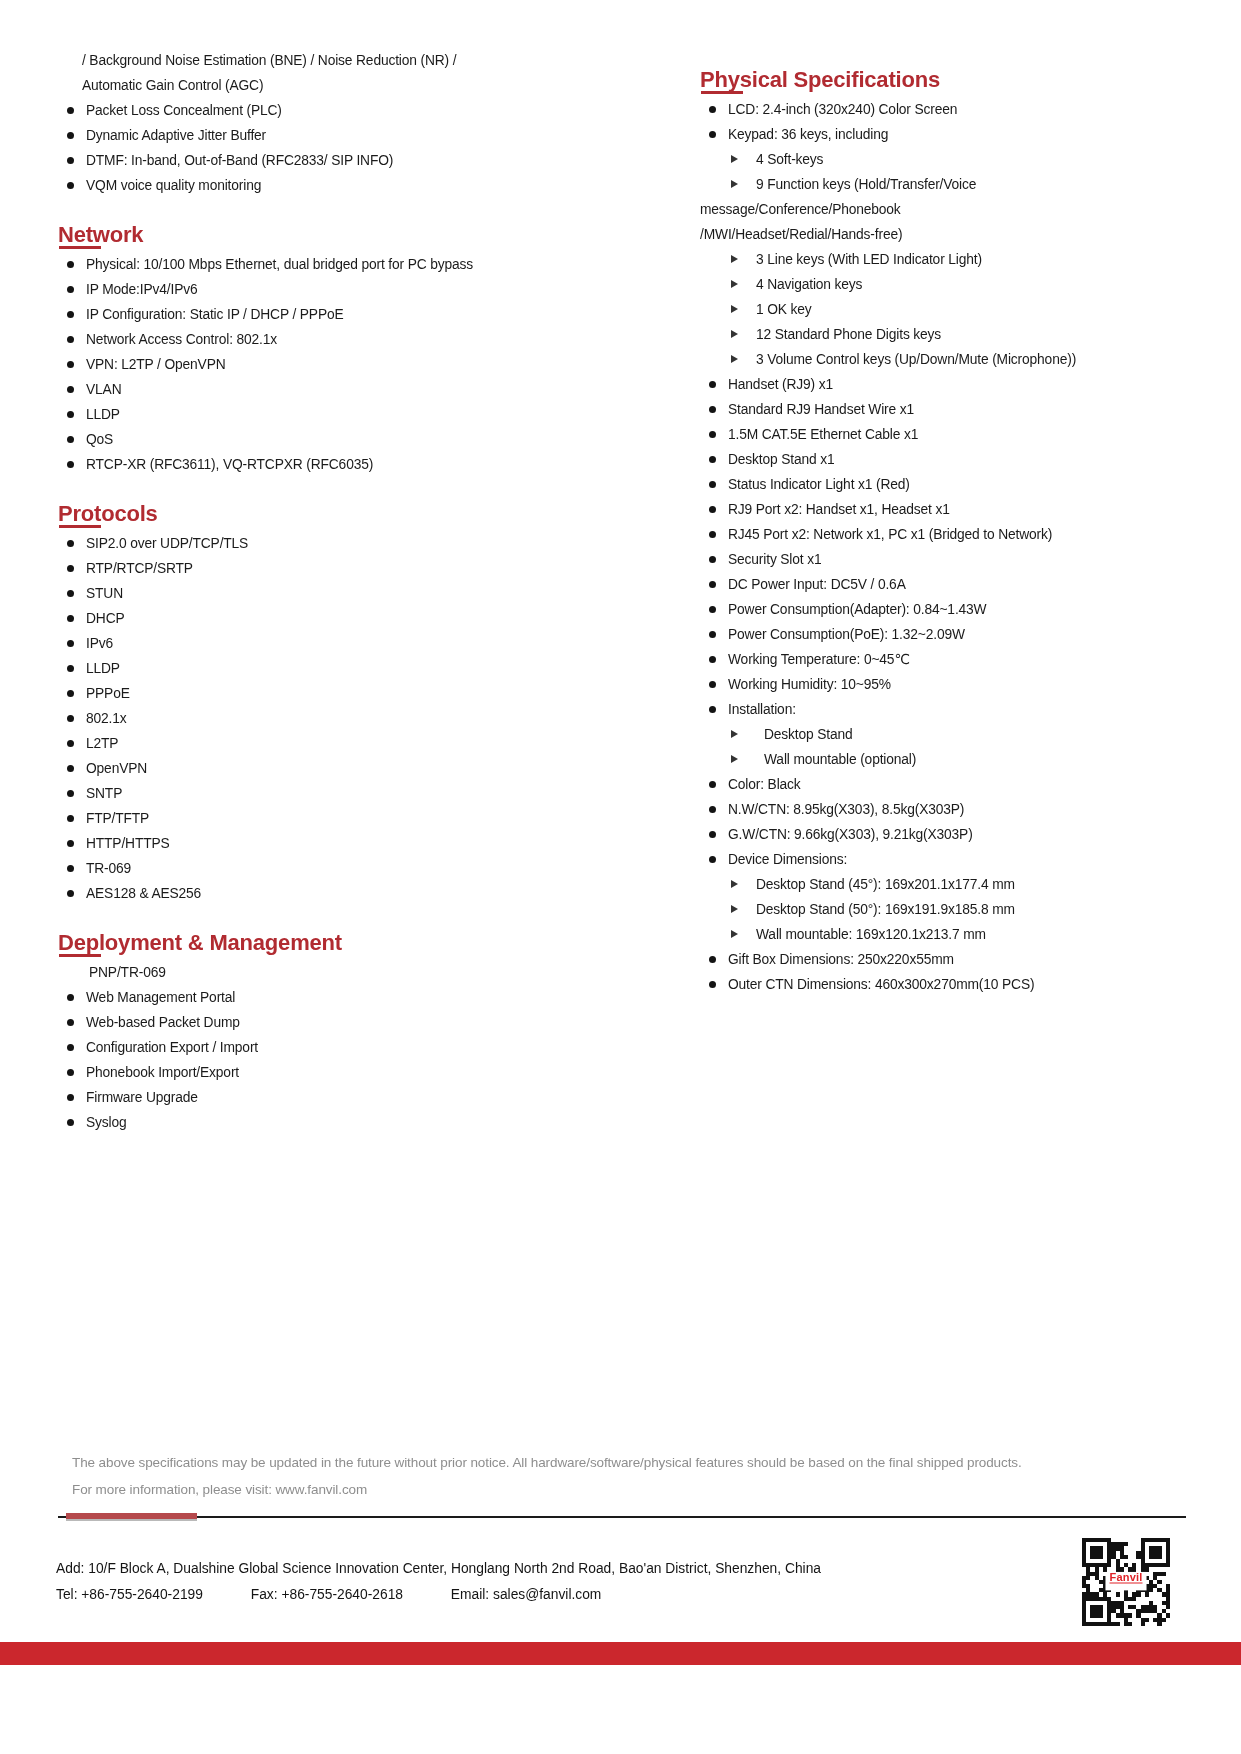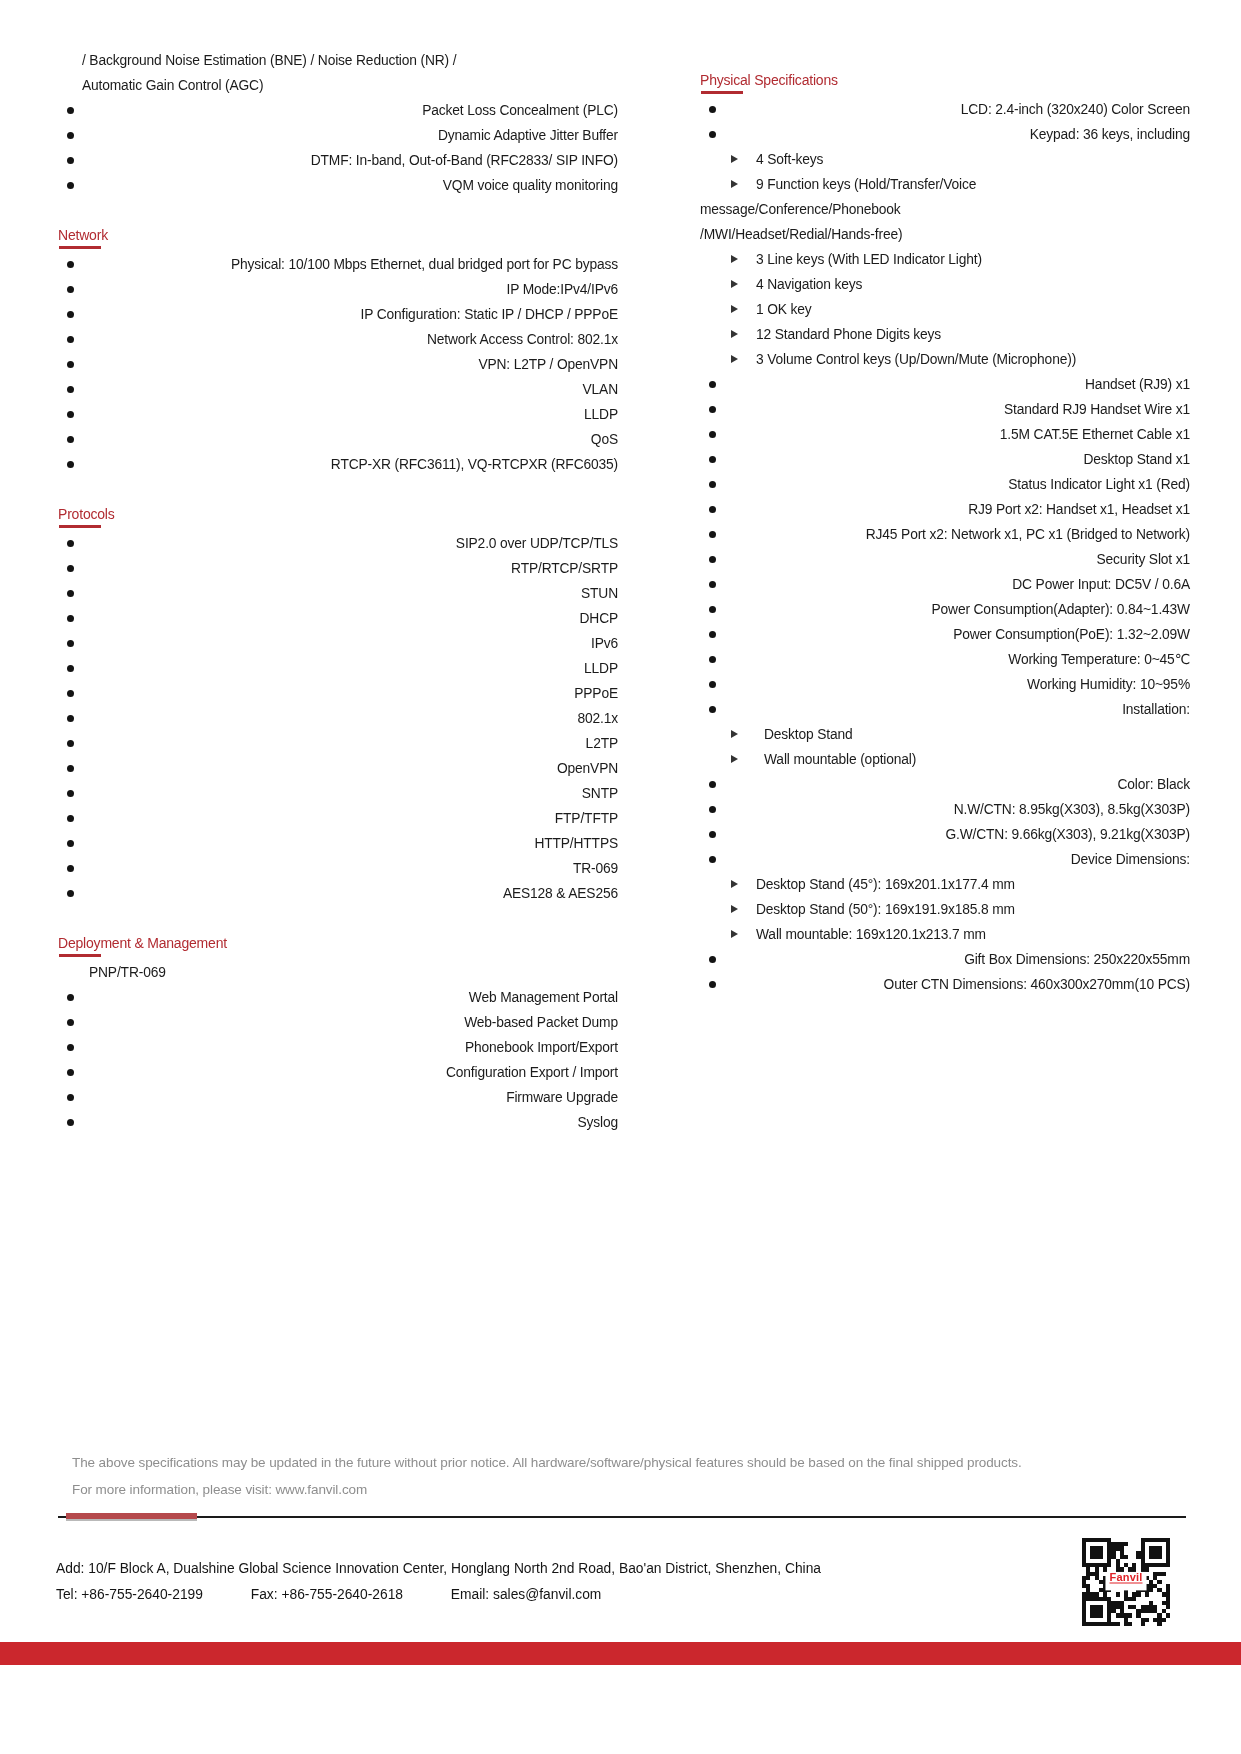--- a/index.html
+++ b/index.html
@@ -13,31 +13,31 @@
   html,body{margin:0;padding:0;background:#ffffff;}
   .page{
     position:relative;width:1241px;height:1754px;background:#fff;overflow:hidden;
     font-family:"Liberation Sans","DejaVu Sans",sans-serif;color:var(--ink);
   }
   .col{position:absolute;margin-top:34px;}
   .col-left{left:58px;top:14px;width:560px;}
   .col-right{left:700px;top:33px;width:490px;}
 
   .sec-title{
-    position:relative;display:block;font-size:14px;font-weight:400;
+    position:relative;display:block;font-size:22px;font-weight:700;
     color:var(--heading-red);line-height:26px;margin:24px 0 4px 0;letter-spacing:-0.2px;
   }
   .sec-title:first-child{margin-top:0;}
   .sec-title::after{
     content:"";position:absolute;left:1px;top:24px;width:42px;height:2.6px;
     background:var(--heading-red);
   }
 
   .item{position:relative;line-height:25px;font-size:13.8px;letter-spacing:-0.15px;white-space:nowrap;}
-  .t-b{padding-left:28px;text-align:right;}
+  .t-b{padding-left:28px;}
   .t-b .dot{
     position:absolute;left:9px;top:9px;width:7px;height:7px;border-radius:50%;background:#141414;
   }
   .t-c{padding-left:24px;}
   .t-bc{padding-left:31px;}
   .t-s{padding-left:56px;}
   .t-s2{padding-left:64px;}
   .arrow{
     position:absolute;left:31px;top:8px;width:0;height:0;
     border-left:7px solid #333;border-top:4.5px solid transparent;border-bottom:4.5px solid transparent;
@@ -103,22 +103,22 @@
       <div class="item t-b"><span class="dot"></span><span class="txt">OpenVPN</span></div>
       <div class="item t-b"><span class="dot"></span><span class="txt">SNTP</span></div>
       <div class="item t-b"><span class="dot"></span><span class="txt">FTP/TFTP</span></div>
       <div class="item t-b"><span class="dot"></span><span class="txt">HTTP/HTTPS</span></div>
       <div class="item t-b"><span class="dot"></span><span class="txt">TR-069</span></div>
       <div class="item t-b"><span class="dot"></span><span class="txt">AES128 &amp; AES256</span></div>
       <div class="sec-title">Deployment &amp; Management</div>
       <div class="item t-bc"><span class="txt">PNP/TR-069</span></div>
       <div class="item t-b"><span class="dot"></span><span class="txt">Web Management Portal</span></div>
       <div class="item t-b"><span class="dot"></span><span class="txt">Web-based Packet Dump</span></div>
+      <div class="item t-b"><span class="dot"></span><span class="txt">Configuration Export / Import</span></div>
       <div class="item t-b"><span class="dot"></span><span class="txt">Phonebook Import/Export</span></div>
-      <div class="item t-b"><span class="dot"></span><span class="txt">Configuration Export / Import</span></div>
       <div class="item t-b"><span class="dot"></span><span class="txt">Firmware Upgrade</span></div>
       <div class="item t-b"><span class="dot"></span><span class="txt">Syslog</span></div>
     </div>
 
   <div class="col col-right">
       <div class="sec-title">Physical Specifications</div>
       <div class="item t-b"><span class="dot"></span><span class="txt">LCD: 2.4-inch (320x240) Color Screen</span></div>
       <div class="item t-b"><span class="dot"></span><span class="txt">Keypad: 36 keys, including</span></div>
       <div class="item t-s"><span class="arrow"></span><span class="txt">4 Soft-keys</span></div>
       <div class="item t-s"><span class="arrow"></span><span class="txt">9 Function keys (Hold/Transfer/Voice</span></div>

